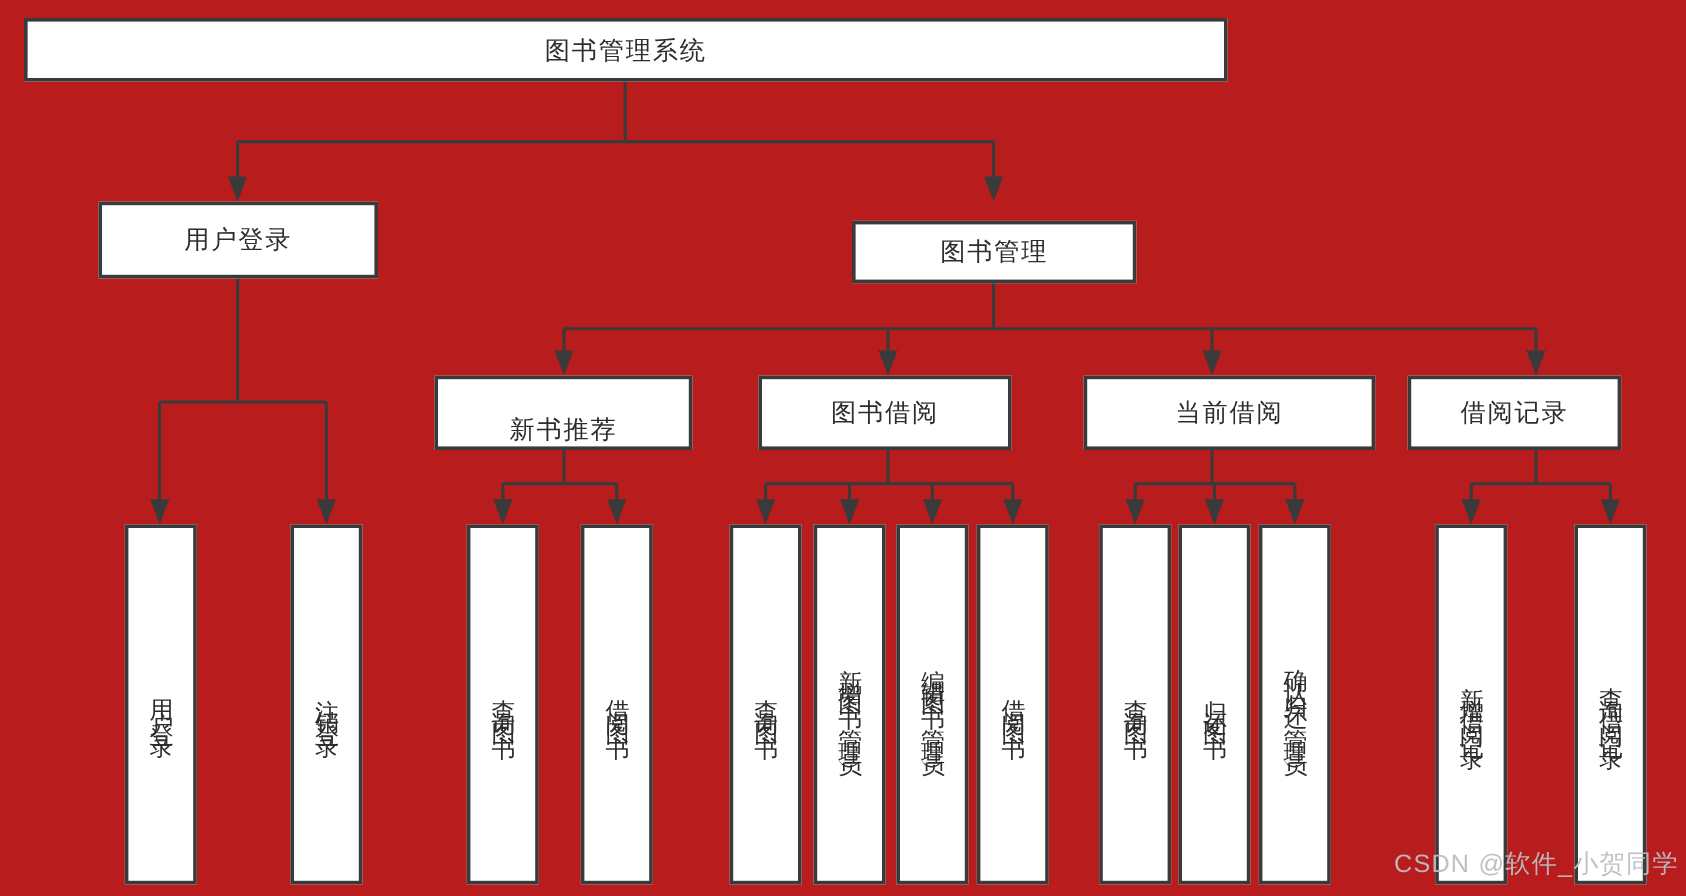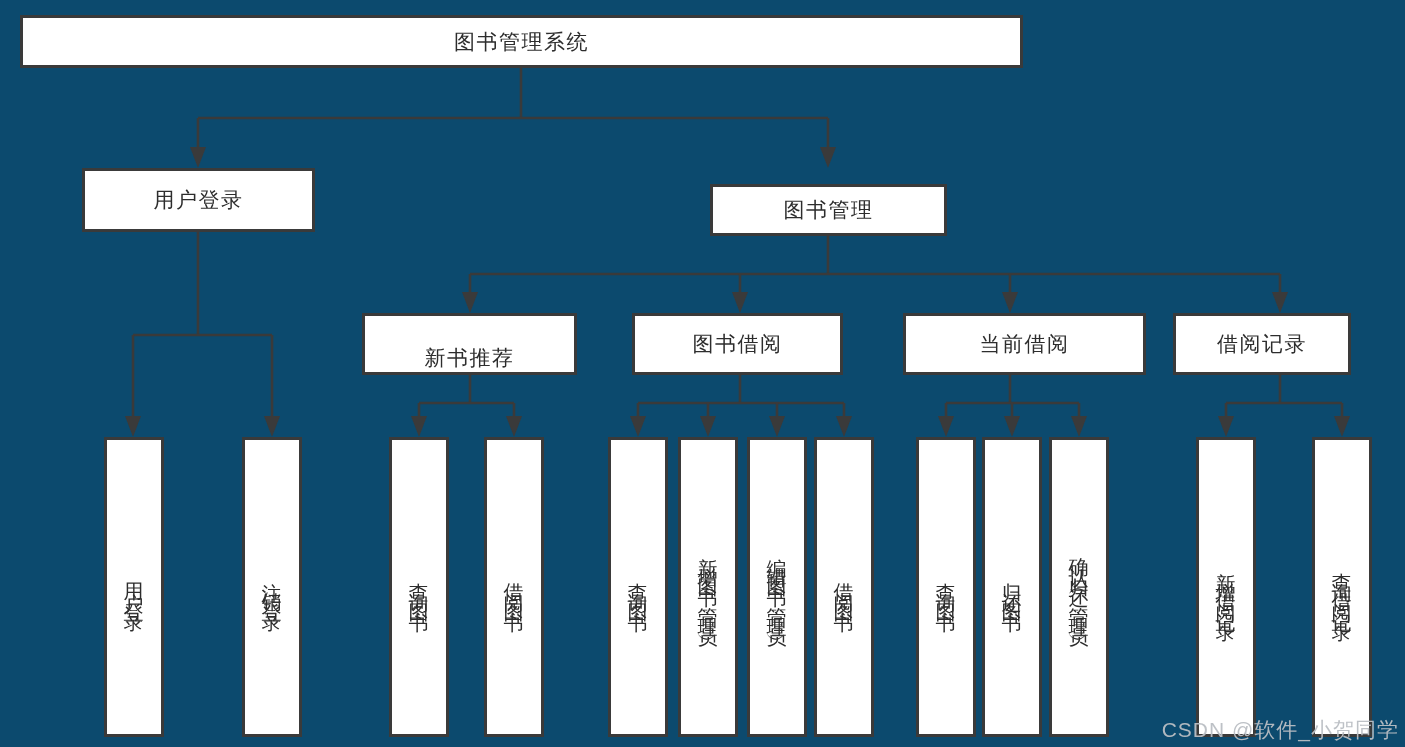--- a/index.html
+++ b/index.html
@@ -1,35 +1,35 @@
 <!DOCTYPE html>
 <html><head>
 <meta charset="utf-8">
 <title>图书管理系统</title>
 <style>
   html, body { margin:0; padding:0; background:#ffffff; }
   .canvas {
-    position:relative; width:1405px; height:747px; background:#0c4a6e;
+    position:relative; width:1405px; height:747px; background:#b91c1c;
     font-family:"Liberation Sans","DejaVu Sans",sans-serif; overflow:hidden;
   }
   #connectors { position:absolute; left:0; top:0; width:1405px; height:747px; }
   .node {
     position:absolute; box-sizing:border-box;
     border:3px solid #3a3a3a; background:#ffffff;
     display:flex; align-items:center; justify-content:center;
     color:#2d2d2d;
   }
   .hnode { font-size:21px; letter-spacing:1.5px; }
   .leaf  { font-size:20px; }
   .vtext {
     writing-mode:vertical-rl; text-orientation:mixed;
     letter-spacing:10px; line-height:1; white-space:nowrap;
   }
   .watermark {
-    position:absolute; right:6px; bottom:3px;
+    position:absolute; right:6px; bottom:13px;
     font-size:21px; letter-spacing:1px;
     color:rgba(185,190,195,0.95);
     pointer-events:none;
   }
 </style>
 </head>
 <body>
 
 <div class="canvas">
 

